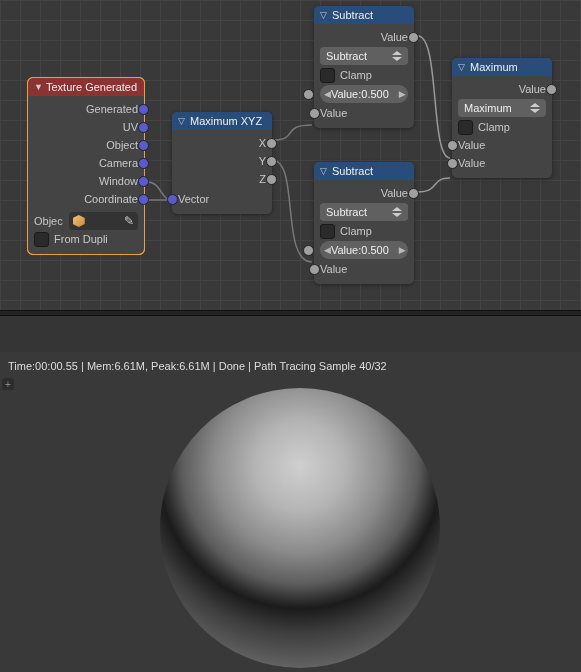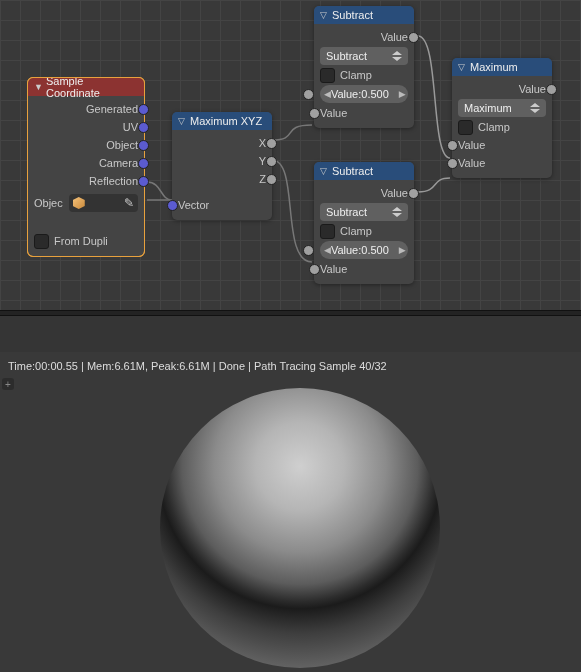--- a/index.html
+++ b/index.html
@@ -109,51 +109,55 @@
     <path d="M147,182 C162,182 160,200 172,200" stroke="#777" stroke-width="1.5" fill="none"></path>
     <path d="M272,140 C300,140 280,125 312,125" stroke="#777" stroke-width="1.5" fill="none"></path>
     <path d="M272,160 C300,160 280,262 312,262" stroke="#777" stroke-width="1.5" fill="none"></path>
     <path d="M418,36  C440,36  430,158 450,158" stroke="#999" stroke-width="1.5" fill="none"></path>
     <path d="M418,192 C440,192 430,178 450,178" stroke="#999" stroke-width="1.5" fill="none"></path>
   </svg>
 
   <div class="node selected" style="left:28px; top:78px; width:116px;">
     <div class="node-header hdr-red">
       <span class="collapse-icon">▼</span>
-      <span>Sample Coordinate</span>
+      <span>Texture Generated</span>
     </div>
     <div class="node-body">
       <div class="row right">
           <span>Generated</span>
           <span class="socket out sock-purple"></span>
         </div>
       <div class="row right">
           <span>UV</span>
           <span class="socket out sock-purple"></span>
         </div>
       <div class="row right">
           <span>Object</span>
           <span class="socket out sock-purple"></span>
         </div>
       <div class="row right">
           <span>Camera</span>
           <span class="socket out sock-purple"></span>
         </div>
       <div class="row right">
-          <span>Reflection</span>
+          <span>Window</span>
+          <span class="socket out sock-purple"></span>
+        </div>
+      <div class="row right">
+          <span>Coordinate</span>
           <span class="socket out sock-purple"></span>
         </div>
       <div class="objrow">
         <span>Objec</span>
         <div class="objfield">
           <span class="cube-icon"></span>
           <span class="eyedrop">✎</span>
         </div>
       </div>
-      <div class="row left" style="margin-top:20px;text-align:center;">
+      <div class="row left" style="margin-top:0;text-align:center;">
         <span class="checkbox"></span>
         <span>From Dupli</span>
       </div>
     </div>
   </div>
 
   <div class="node" style="left:172px; top:112px; width:100px;">
     <div class="node-header hdr-blue">
       <span class="collapse-icon">▽</span>
       <span>Maximum XYZ</span>
@@ -164,21 +168,21 @@
           <span class="socket out sock-grey"></span>
         </div>
       <div class="row right">
           <span>Y</span>
           <span class="socket out sock-grey"></span>
         </div>
       <div class="row right">
           <span>Z</span>
           <span class="socket out sock-grey"></span>
         </div>
-      <div class="row left" style="margin-top:8px;text-align:center;">
+      <div class="row left" style="margin-top:2px;text-align:center;">
           <span class="socket in sock-purple"></span>
           <span>Vector</span>
         </div>
     </div>
   </div>
 
   <div class="node" style="left:314px; top:6px; width:100px;">
     <div class="node-header hdr-blue">
       <span class="collapse-icon">▽</span>
       <span>Subtract</span>

